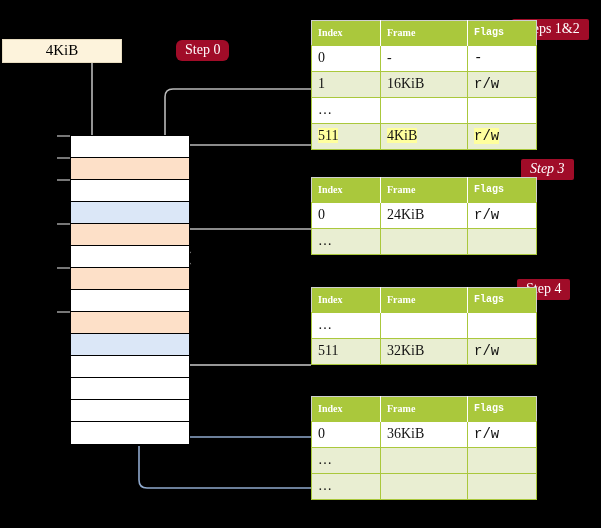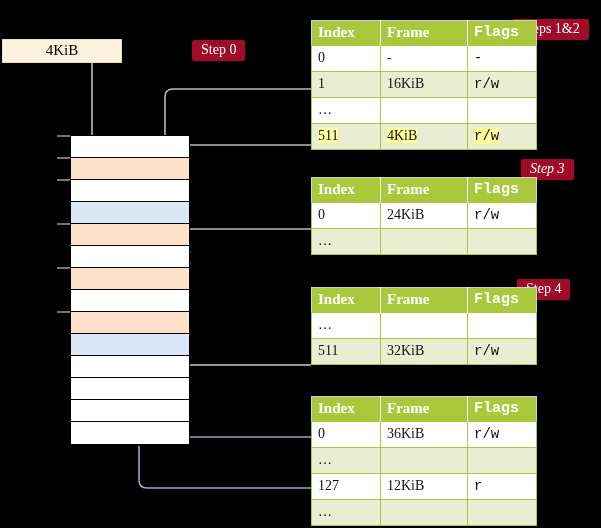--- a/index.html
+++ b/index.html
@@ -41,21 +41,21 @@
     border-collapse:collapse;
     background:#fff;
     table-layout:fixed;
     font-size:14px;
     border:1px solid #cfcfcf;
   }
   .ptable th{
     background:#aac83c;
     color:#fff;
     font-weight:bold;
-    font-size:15px;
+    font-size:10px;
     text-align:left;
     padding:2px 6px 3px 6px;
     border-right:1px solid #fff;
     line-height:19px;
   }
   .ptable th:last-child{border-right:none;}
   .ptable td{
     padding:2px 6px 3px 6px;
     border:1px solid #aac83c;
     line-height:20px;
@@ -130,21 +130,21 @@
 
     <path d="M311,437 L163,437 Q155,437 155,429 L155,215" stroke="#8fa9cd" stroke-width="1.6" fill="none" marker-end="url(#arrBlue)"></path>
 
     <path d="M311,488 L147,488 Q139,488 139,480 L139,325" stroke="#8fa9cd" stroke-width="1.6" fill="none" marker-end="url(#arrBlue)"></path>
   </svg>
 
   <div class="vbox" style="left:2px;top:39px;width:118px;height:22px;">
     <span>4KiB</span>
   </div>
 
-  <div class="badge" style="left:192px;top:40px;">
+  <div class="badge" style="left:176px;top:40px;border-radius:6px;">
     <span>Step 0</span>
   </div>
   <div class="badge" style="left:512px;top:19px;">
     <span>Steps 1&amp;2</span>
   </div>
   <div class="badge" style="left:521px;top:159px;font-style:italic;">
     <span>Step 3</span>
   </div>
   <div class="badge" style="left:517px;top:279px;">
     <span>Step 4</span>
@@ -261,25 +261,20 @@
           <tr class="plain">
             <td class="col-i">0</td>
             <td class="col-f">36KiB</td>
             <td class="col-g">r/w</td>
           </tr>
           <tr class="alt">
             <td class="col-i">…</td>
             <td class="col-f">&nbsp;</td>
             <td class="col-g">&nbsp;</td>
           </tr>
-          <tr class="plain">
-            <td class="col-i">127</td>
-            <td class="col-f">12KiB</td>
-            <td class="col-g">r</td>
-          </tr>
           <tr class="alt">
             <td class="col-i">…</td>
             <td class="col-f">&nbsp;</td>
             <td class="col-g">&nbsp;</td>
           </tr>
         </tbody>
       </table>
     </div>
 
 </div>

